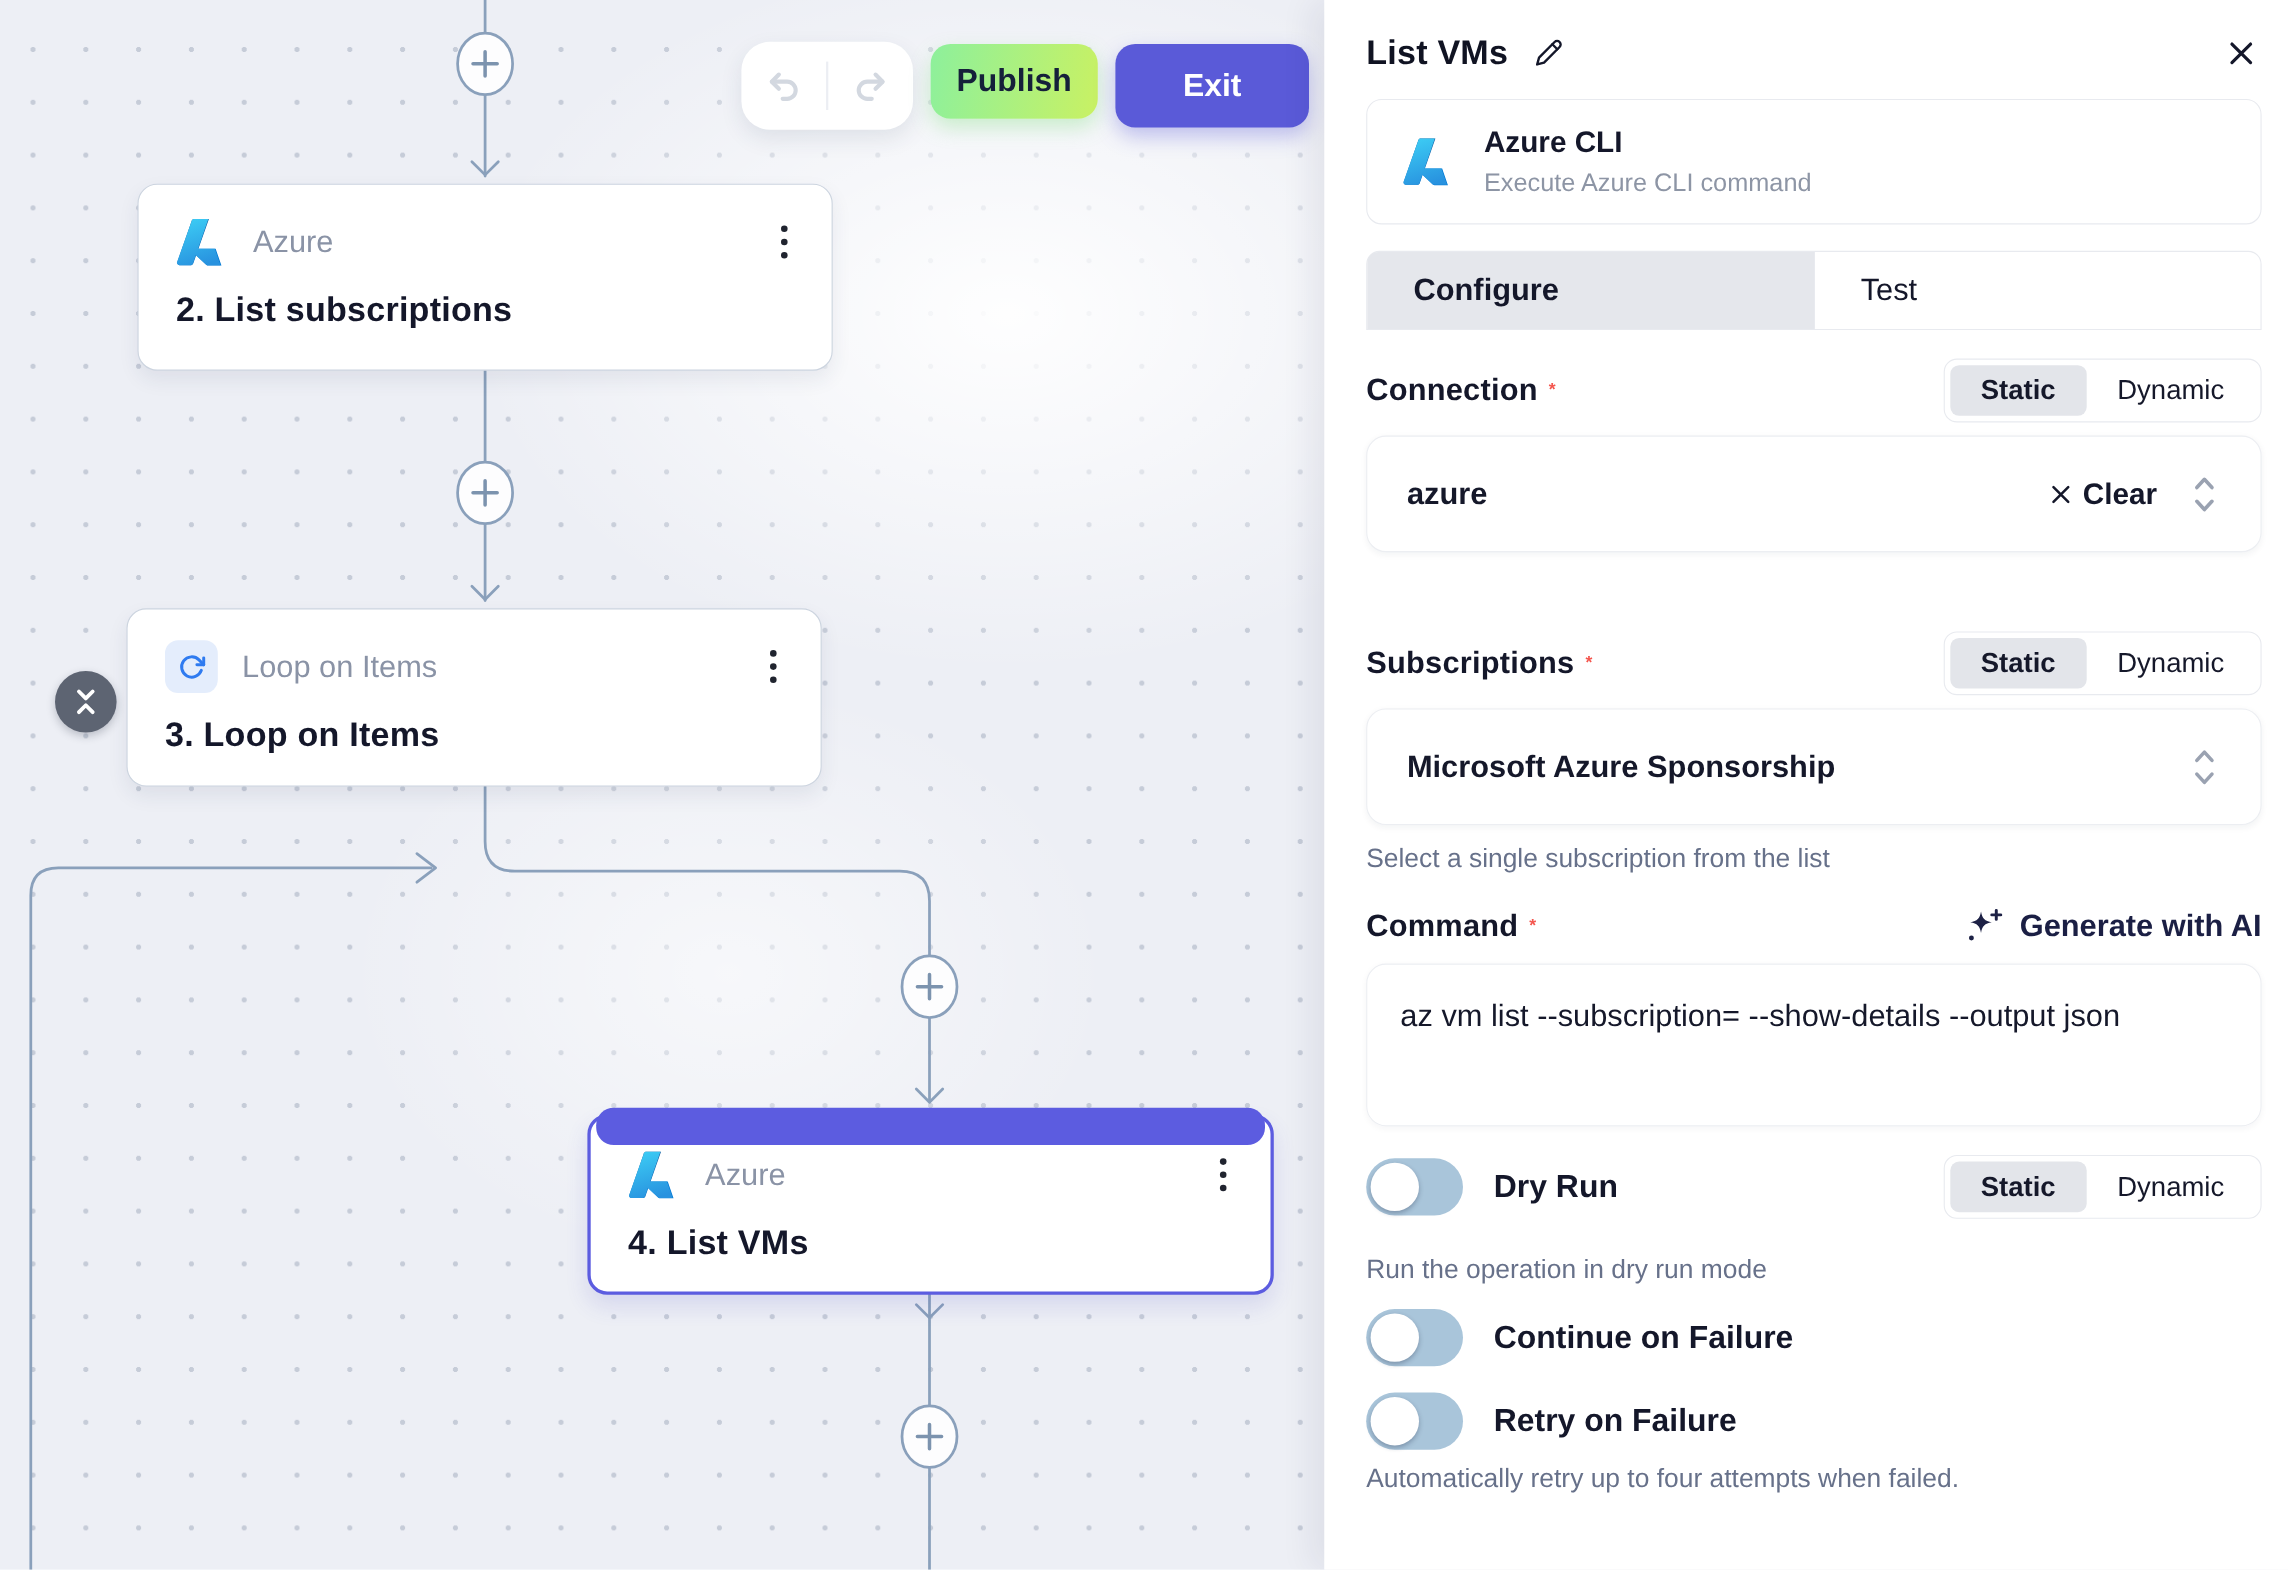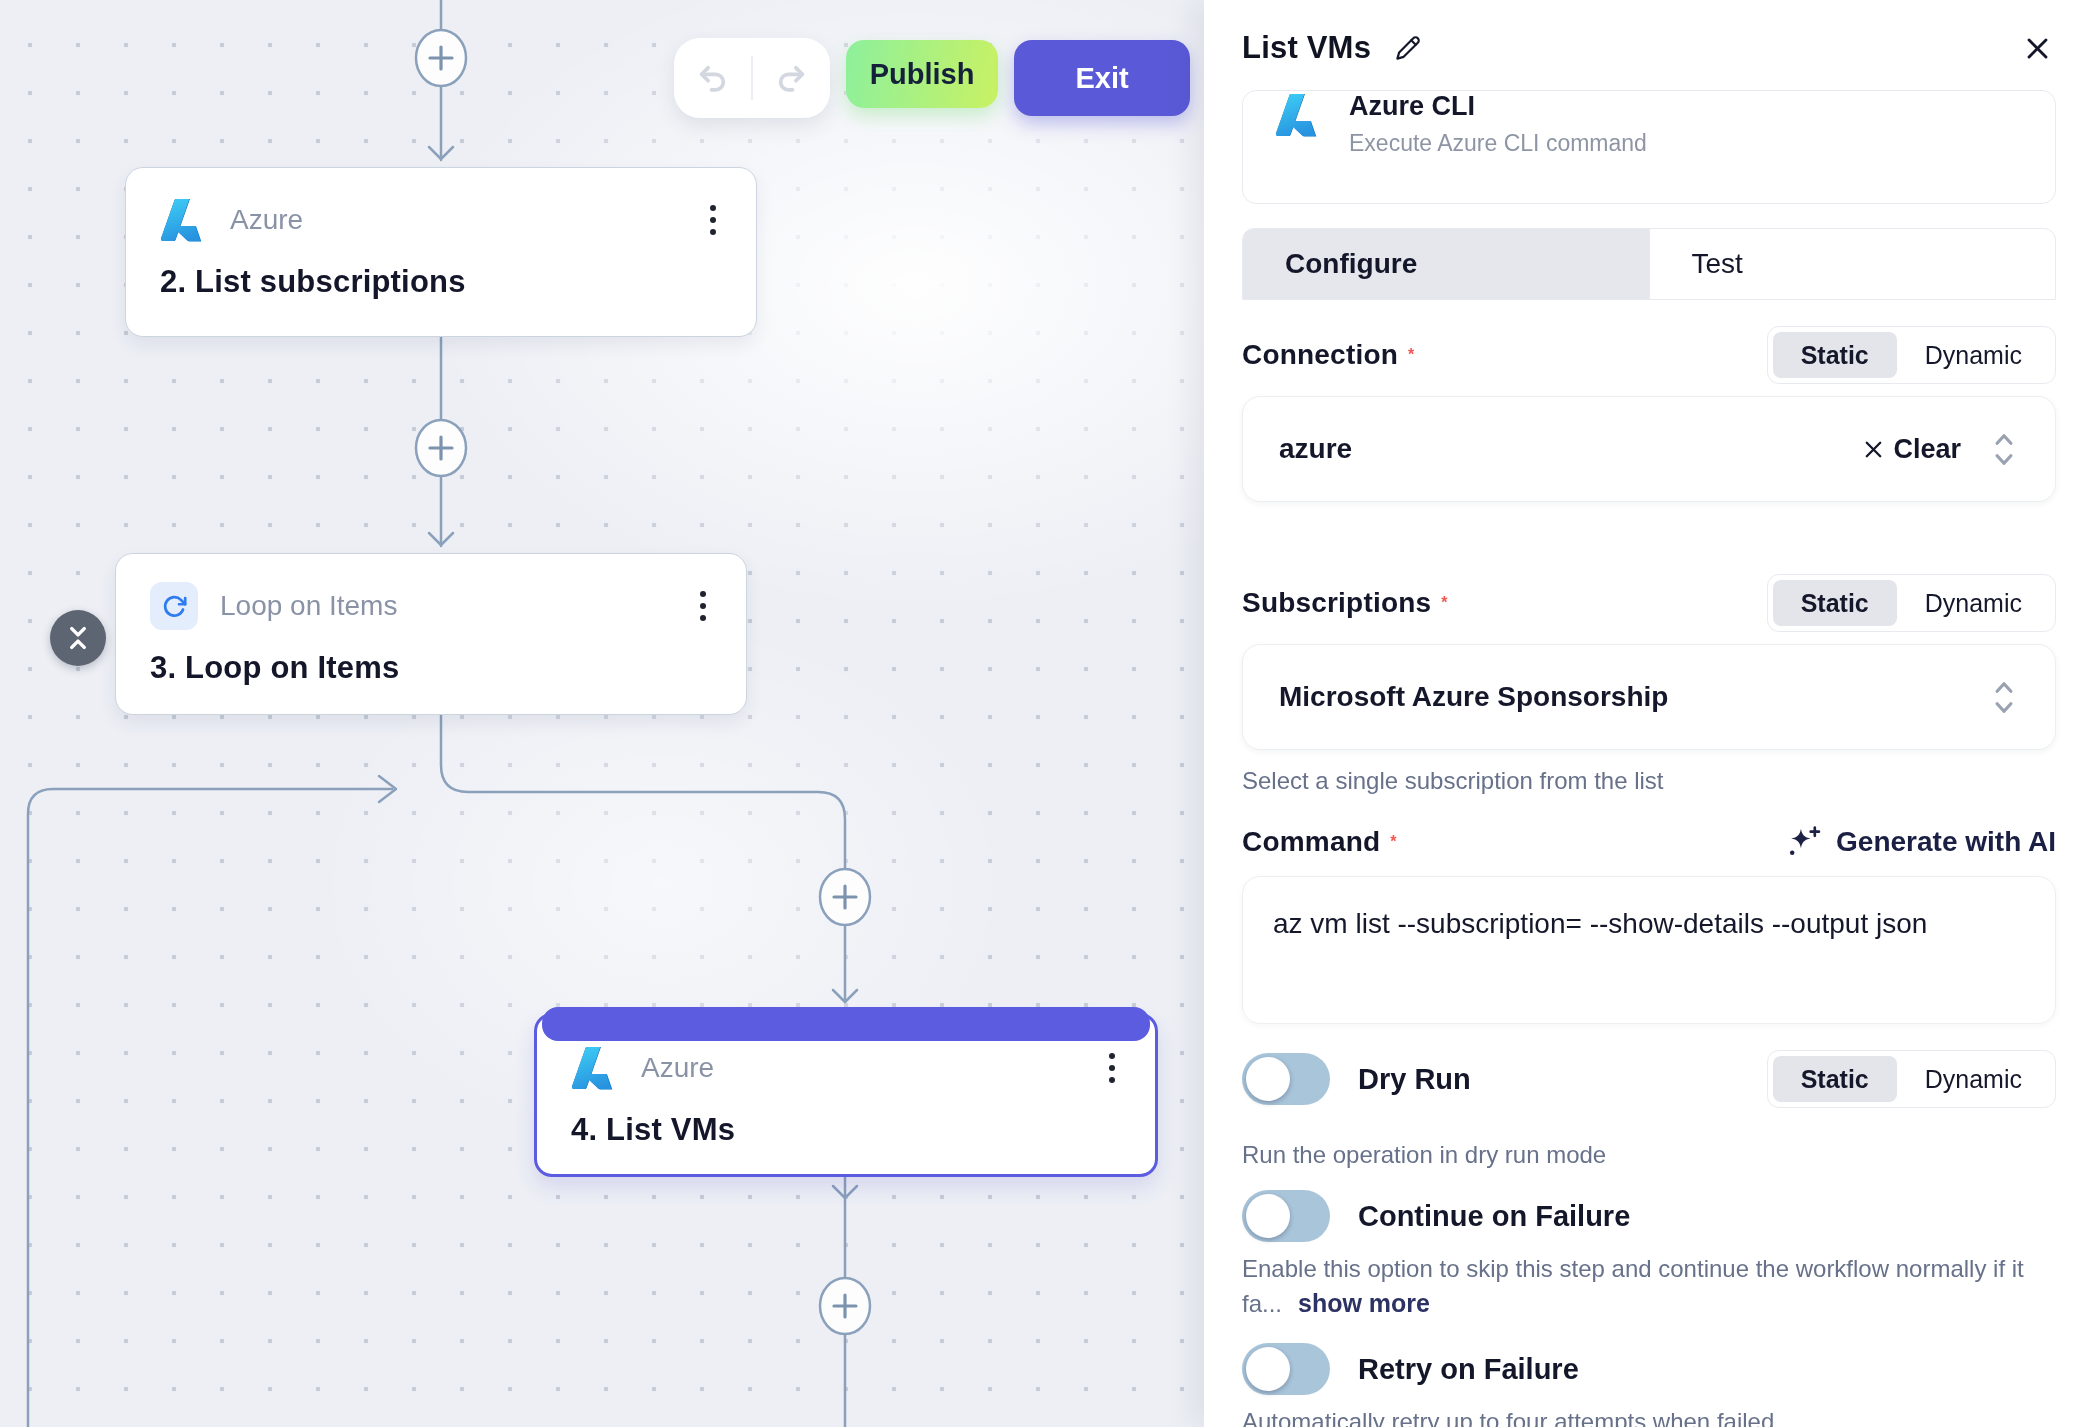--- a/index.html
+++ b/index.html
@@ -65,21 +65,21 @@
   .panel{position:relative;z-index:5;width:876px;height:1427px;background:var(--c-panel-bg);
     box-shadow:-12px 0 28px rgba(25,35,65,.07);padding:26px 24px 0 38px;overflow:hidden}
   .panel-header{display:flex;align-items:center;height:44px}
   .panel-title{font-size:31px;font-weight:700;letter-spacing:.2px;color:#101322}
   .pencil{margin-left:20px;display:flex;cursor:pointer}
   .pencil svg{width:33px;height:33px;color:#14172a}
   .close-btn{margin-left:auto;display:flex;cursor:pointer;padding:4px}
   .close-btn svg{width:29px;height:29px;color:#14172a}
 
   .app-card{margin-top:20px;height:114px;border:1.5px solid var(--c-border-light);border-radius:14px;
-    display:flex;align-items:flex-start;gap:26px;padding:0 32px}
+    display:flex;align-items:center;gap:26px;padding:0 32px}
   .app-card svg{width:48px;height:48px;flex:0 0 auto}
   .app-card-name{font-size:27px;font-weight:700;color:#14172a}
   .app-card-desc{font-size:23px;color:#8d95a5;margin-top:8px}
 
   .tabs{margin-top:24px;height:72px;display:flex;border:1.5px solid var(--c-border-light);border-radius:12px 12px 0 0}
   .tab{flex:1;display:flex;align-items:center;padding-left:42px;font-size:28px;color:#14172a;cursor:pointer}
   .tab.active{background:var(--c-active-tab-bg);font-weight:700;border-radius:10px 0 0 0;border-right:1.5px solid var(--c-border-light)}
 
   .field-row{display:flex;align-items:center;height:58px}
   .field-label{font-size:28px;font-weight:700;color:#14172a;letter-spacing:.2px}
@@ -393,21 +393,20 @@
       </div>
     </div>
     <p class="helper mt30">Run the operation in dry run mode</p>
 
     <div class="toggle-row mt16" style="height:56px">
       <div class="toggle">
           <div class="knob"></div>
         </div>
       <span class="toggle-label">Continue on Failure</span>
     </div>
-    <p class="helper mt8"><span>Enable this option to skip this step and continue the workflow normally if it fa...</span><a class="show-more">show more</a></p>
 
     <div class="toggle-row mt20" style="height:56px">
       <div class="toggle">
           <div class="knob"></div>
         </div>
       <span class="toggle-label">Retry on Failure</span>
     </div>
     <p class="helper mt8">Automatically retry up to four attempts when failed.</p>
 
   </aside>

